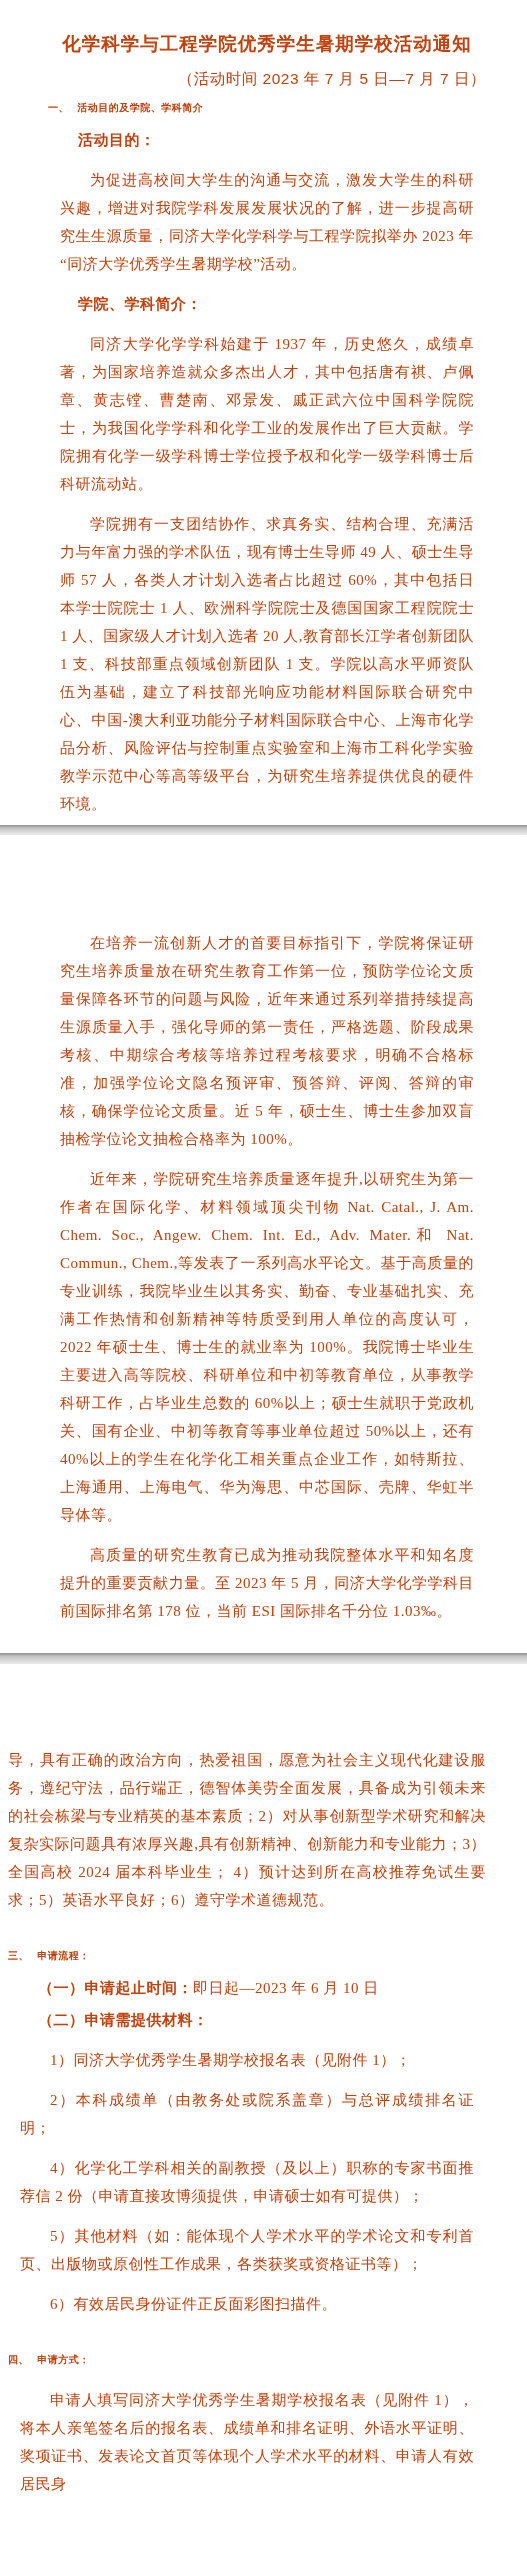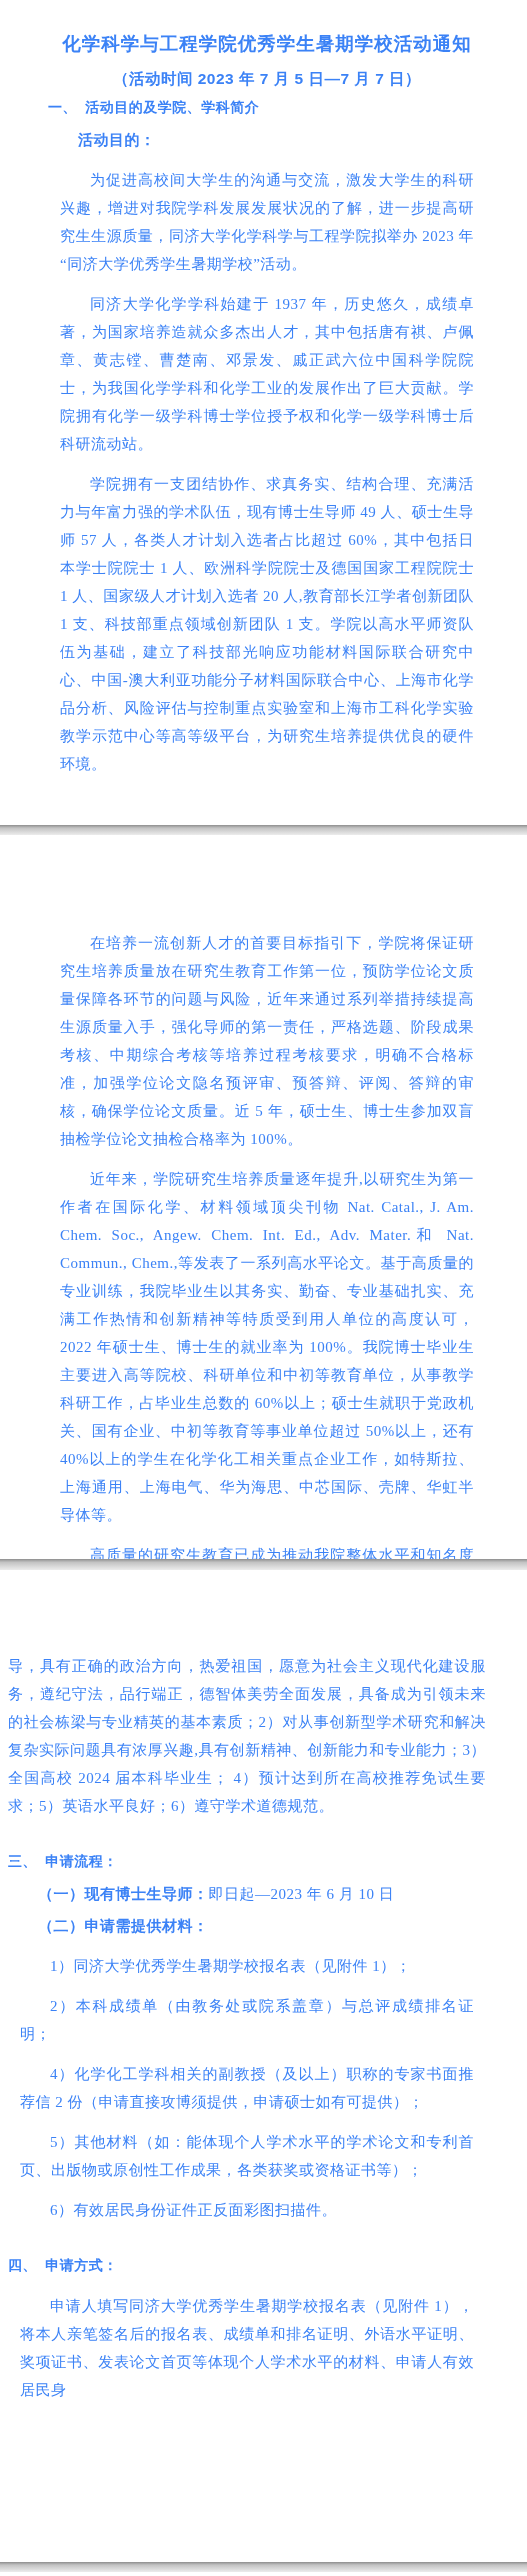--- a/index.html
+++ b/index.html
@@ -3,60 +3,61 @@
 <meta charset="utf-8">
 <title>Document</title>
 <style>
   html,body{margin:0;padding:0;background:#ffffff;}
   .doc{width:528px;overflow:hidden;background:#ffffff;}
   .page{
     box-sizing:border-box;width:528px;background:#ffffff;overflow:hidden;
     padding:82px 42px 0 48px;
     font-family:"Liberation Serif","DejaVu Serif",serif;
     font-size:15px;line-height:28px;letter-spacing:0.5px;
-    color:#3b82f6;text-align:justify;
+    color:#c2410c;text-align:justify;
   }
   .page-1{height:825px;padding-top:23px;}
-  .page-2{height:724px;}
+  .page-2{height:818px;}
   .page-3{height:992px;padding-left:8px;}
   .sep{
     height:10.3px;width:528px;
     background:linear-gradient(180deg,#8e8e8e 0%,#c3c3c3 30%,#ececec 100%);
   }
   .doc-title{
     margin:0;font-size:18.5px;line-height:41px;text-align:center;font-weight:bold;
     font-family:"Liberation Sans","DejaVu Sans",sans-serif;letter-spacing:1px;
   }
   .doc-subtitle{
-    margin:0;font-size:15.5px;line-height:30px;text-align:center;font-weight:bold;
+    margin:0;font-size:15.5px;line-height:30px;text-align:right;font-weight:normal;
     font-family:"Liberation Sans","DejaVu Sans",sans-serif;
   }
   .p-heading{
     margin:28px 0 0 0;font-weight:bold;text-align:left;
-    font-family:Liberation Serif, serif;font-size:14px;
+    font-family:Liberation Serif, serif;font-size:10px;
   }
   .blocks > .p-heading:first-child{margin-top:0;}
   .h-num{margin-right:8.2px;}
   .p-sub{margin:4.1px 0 0 0;text-indent:2em;}
   .b-bold{font-weight:bold;font-family:"Liberation Sans","DejaVu Sans",sans-serif;}
   .p-para{margin:12px;text-indent:2em;}
   .p-cont{margin:0;text-indent:0;}
 </style>
 </head>
 <body>
 
 <div class="doc">
 
   <section class="page page-1">
     <h1 class="doc-title">化学科学与工程学院优秀学生暑期学校活动通知</h1>
     <h2 class="doc-subtitle">（活动时间 2023 年 7 月 5 日—7 月 7 日）</h2>
     <div class="blocks">
         <p class="p-heading"><span class="h-num">一、</span>活动目的及学院、学科简介</p>
         <p class="p-sub"><span class="b-bold">活动目的：</span></p>
         <p class="p-para">为促进高校间大学生的沟通与交流，激发大学生的科研兴趣，增进对我院学科发展发展状况的了解，进一步提高研究生生源质量，同济大学化学科学与工程学院拟举办 2023 年“同济大学优秀学生暑期学校”活动。</p>
+        <p class="p-sub"><span class="b-bold">学院、学科简介：</span></p>
         <p class="p-para">同济大学化学学科始建于 1937 年，历史悠久，成绩卓著，为国家培养造就众多杰出人才，其中包括唐有祺、卢佩章、黄志镗、曹楚南、邓景发、戚正武六位中国科学院院士，为我国化学学科和化学工业的发展作出了巨大贡献。学院拥有化学一级学科博士学位授予权和化学一级学科博士后科研流动站。</p>
         <p class="p-para">学院拥有一支团结协作、求真务实、结构合理、充满活力与年富力强的学术队伍，现有博士生导师 49 人、硕士生导师 57 人，各类人才计划入选者占比超过 60%，其中包括日本学士院院士 1 人、欧洲科学院院士及德国国家工程院院士 1 人、国家级人才计划入选者 20 人,教育部长江学者创新团队 1 支、科技部重点领域创新团队 1 支。学院以高水平师资队伍为基础，建立了科技部光响应功能材料国际联合研究中心、中国-澳大利亚功能分子材料国际联合中心、上海市化学品分析、风险评估与控制重点实验室和上海市工科化学实验教学示范中心等高等级平台，为研究生培养提供优良的硬件环境。</p>
       </div>
   </section>
 
   <div class="sep"></div>
 
   <section class="page page-2">
     <div class="blocks">
         <p class="p-para">在培养一流创新人才的首要目标指引下，学院将保证研究生培养质量放在研究生教育工作第一位，预防学位论文质量保障各环节的问题与风险，近年来通过系列举措持续提高生源质量入手，强化导师的第一责任，严格选题、阶段成果考核、中期综合考核等培养过程考核要求，明确不合格标准，加强学位论文隐名预评审、预答辩、评阅、答辩的审核，确保学位论文质量。近 5 年，硕士生、博士生参加双盲抽检学位论文抽检合格率为 100%。</p>
@@ -66,21 +67,21 @@
         <p class="p-para">接受申请的学生应具备以下基本条件：1）拥护中国共产党的领</p>
       </div>
   </section>
 
   <div class="sep"></div>
 
   <section class="page page-3">
     <div class="blocks">
         <p class="p-cont">导，具有正确的政治方向，热爱祖国，愿意为社会主义现代化建设服务，遵纪守法，品行端正，德智体美劳全面发展，具备成为引领未来的社会栋梁与专业精英的基本素质；2）对从事创新型学术研究和解决复杂实际问题具有浓厚兴趣,具有创新精神、创新能力和专业能力；3）全国高校 2024 届本科毕业生； 4）预计达到所在高校推荐免试生要求；5）英语水平良好；6）遵守学术道德规范。</p>
         <p class="p-heading"><span class="h-num">三、</span>申请流程：</p>
-        <p class="p-sub"><span class="b-bold">（一）现有博士生导师：</span>即日起—2023 年 6 月 10 日</p>
+        <p class="p-sub"><span class="b-bold">（一）申请起止时间：</span>即日起—2023 年 6 月 10 日</p>
         <p class="p-sub"><span class="b-bold">（二）申请需提供材料：</span></p>
         <p class="p-para">1）同济大学优秀学生暑期学校报名表（见附件 1）；</p>
         <p class="p-para">2）本科成绩单（由教务处或院系盖章）与总评成绩排名证明；</p>
         <p class="p-para">4）化学化工学科相关的副教授（及以上）职称的专家书面推荐信 2 份（申请直接攻博须提供，申请硕士如有可提供）；</p>
         <p class="p-para">5）其他材料（如：能体现个人学术水平的学术论文和专利首页、出版物或原创性工作成果，各类获奖或资格证书等）；</p>
         <p class="p-para">6）有效居民身份证件正反面彩图扫描件。</p>
         <p class="p-heading"><span class="h-num">四、</span>申请方式：</p>
         <p class="p-para">申请人填写同济大学优秀学生暑期学校报名表（见附件 1），将本人亲笔签名后的报名表、成绩单和排名证明、外语水平证明、奖项证书、发表论文首页等体现个人学术水平的材料、申请人有效居民身</p>
       </div>
   </section>

